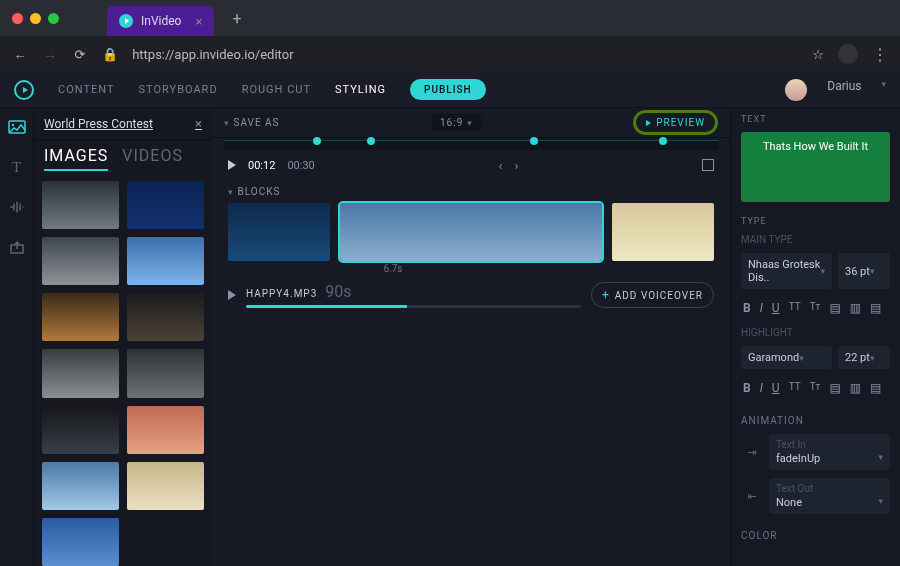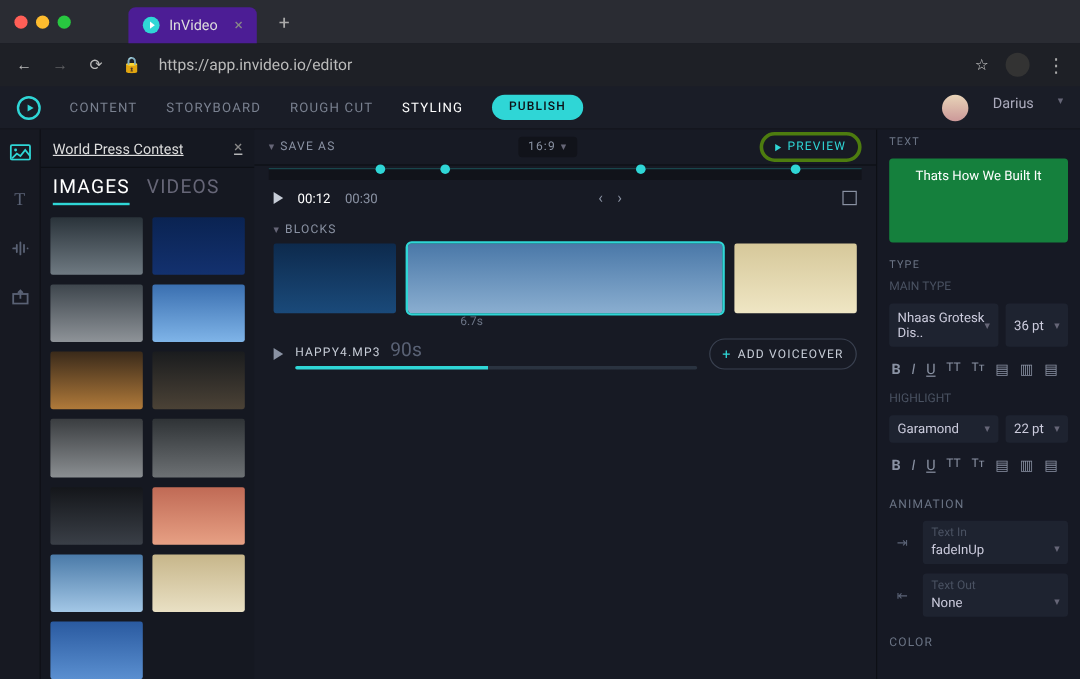--- a/index.html
+++ b/index.html
@@ -105,21 +105,21 @@
 .voiceover-btn::before { content:"+"; color:#2fd6d6; font-size:12px; }
 
 
 .inspector { width: 170px; background: #161924; border-left: 1px solid #0d0f15; padding: 0 10px 10px; display:flex; flex-direction:column; gap:8px; overflow:hidden; font-size:11px; color:#8a92a3; }
 .insp-top { display:flex; gap:12px; align-items:center; font-size:10px; letter-spacing:1px; padding-top:8px; }
 .insp-top .active { color:#fff; border-bottom:2px solid #2fd6d6; padding-bottom:3px; }
 .trash { margin-left:auto; color:#6b7485; }
 .label { font-size:9px; letter-spacing:1px; margin-top:6px; color:#6b7485; }
 .tarea { background:#15803d; border-radius:3px; min-height:70px; padding:8px; color:#fff; font-size:11px;text-align:center; }
 .sel-row { display:flex; gap:6px; }
-.sel { background:#1e2330; border-radius:3px; padding:5px 7px; flex:1; font-size:11px; color:#ccd; display:flex; align-items:center; justify-content:space-between; }
+.sel { background:#1e2330; border-radius:3px; padding:5px 7px; flex:1; font-size:11px; color:#ccd; display:flex; align-items:center; }
 .sel.sm { flex:0 0 52px; }
 .tool-row { display:flex; gap:9px; padding: 4px 2px; color:#8a92a3; font-size:12px; font-family: Georgia, serif; }
 .tool-row .b { font-weight:bold; } .tool-row .i{font-style:italic} .tool-row .u{text-decoration:underline}
 .section-hdr { font-size:10px; letter-spacing:1px; color:#6b7485; margin-top:8px; }
 .dim { color:#4a5262; font-size:10px; }
 </style>
 </head>
 <body>
 
 <div class="titlebar">

